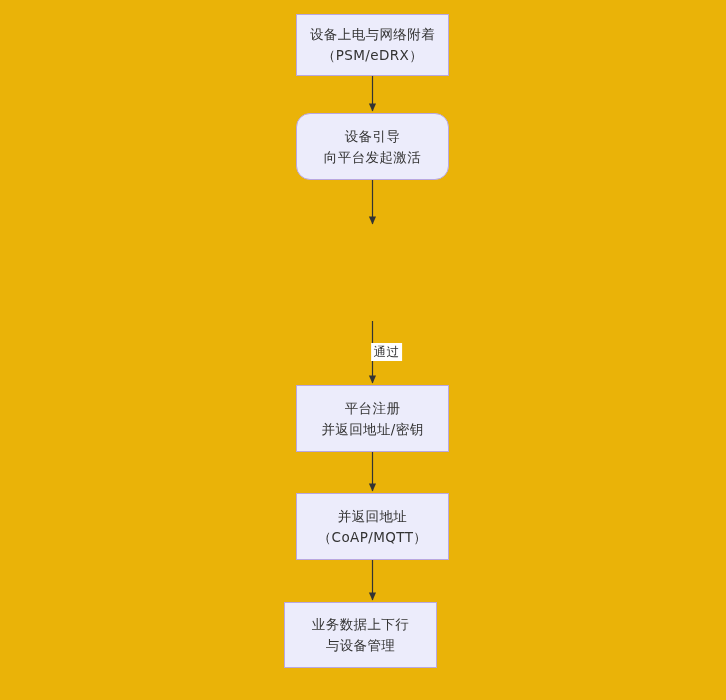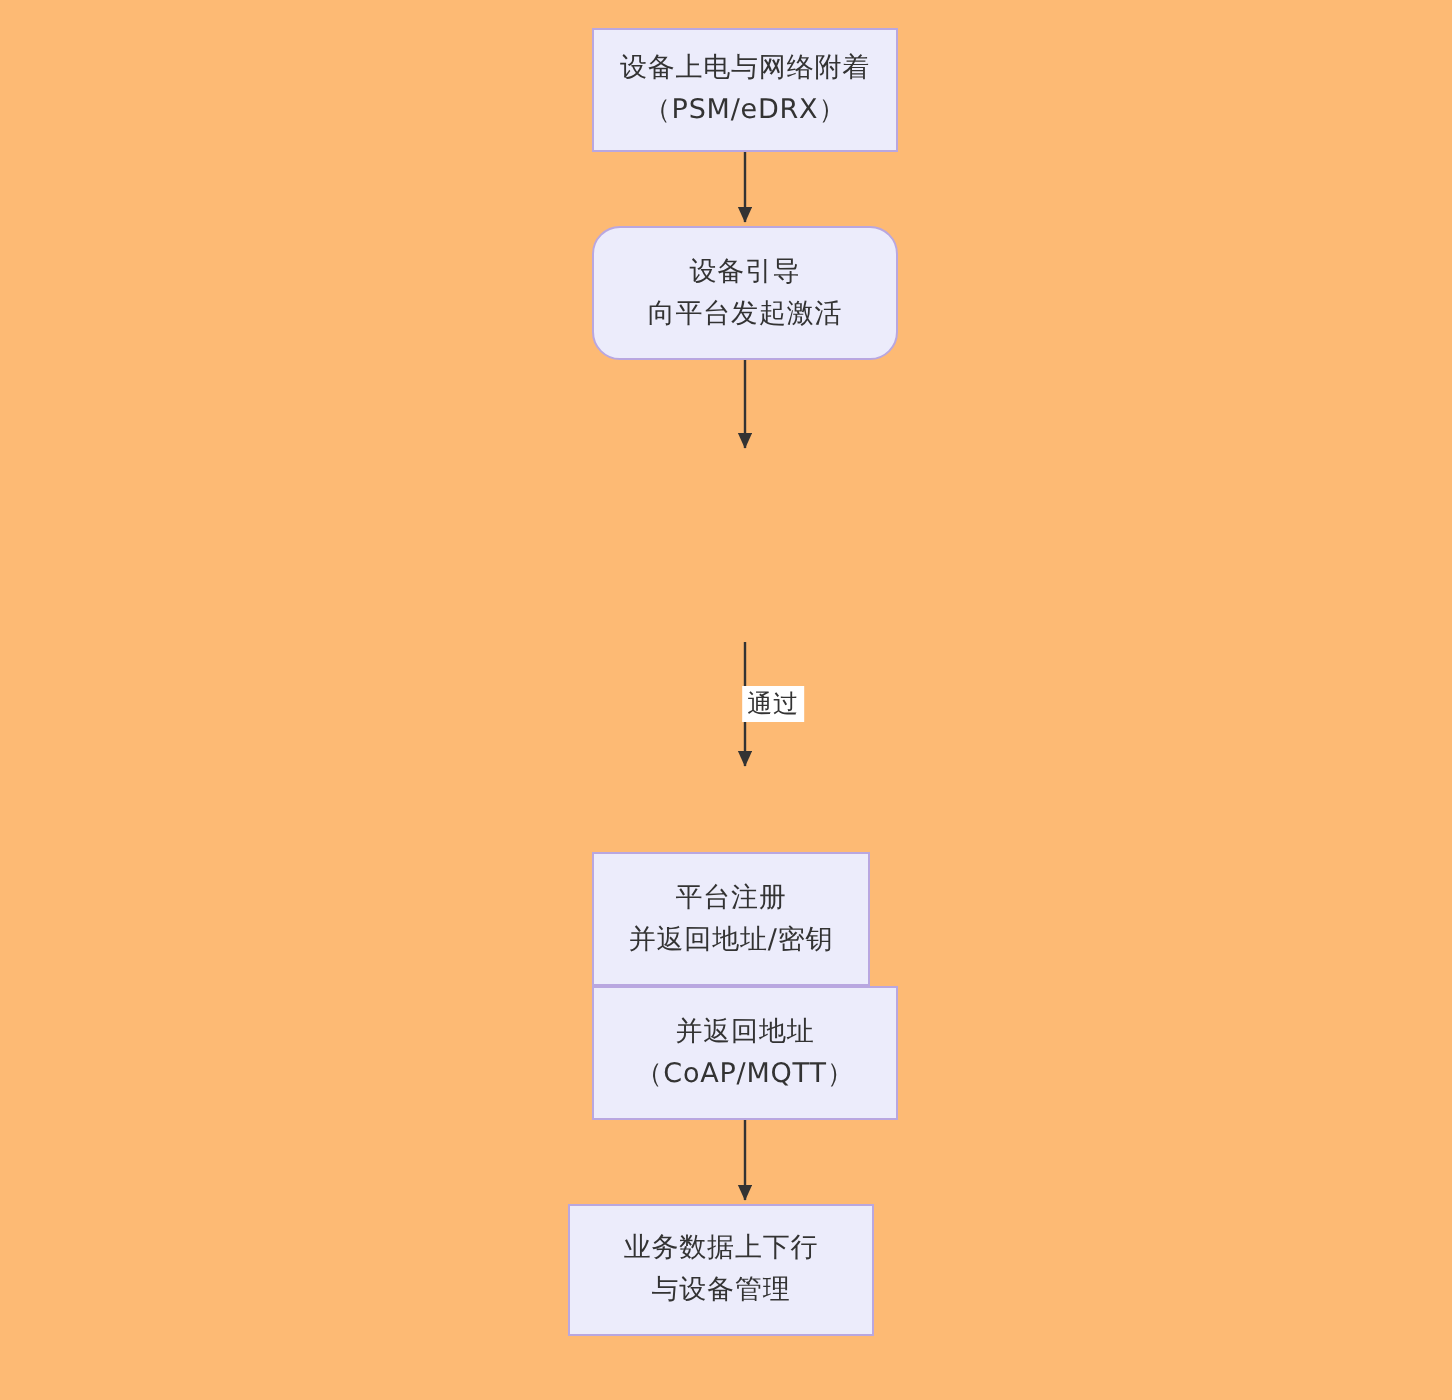--- a/index.html
+++ b/index.html
@@ -7,21 +7,21 @@
     padding: 0;
     background: #ffffff;
   }
   body {
     font-family: "DejaVu Sans", "Liberation Sans", sans-serif;
   }
   #canvas {
     position: relative;
     width: 726px;
     height: 700px;
-    background: #fdba74;
+    background: #eab308;
     overflow: hidden;
   }
   .flow-svg {
     position: absolute;
     left: 0;
     top: 0;
     width: 726px;
     height: 700px;
   }
   .node {
@@ -119,21 +119,21 @@
   </div>
 
   <div class="node" style="left:296px; top:113px; width:153px; height:67px;border-radius:14px;">
     <span>设备引导</span>
     <span class="line2">向平台发起激活</span>
   </div>
 
 
   <div class="edge-label" style="left:372.5px; top:343px;">通过</div>
 
-  <div class="node" style="left:296px; top:385px; width:139px; height:67px;margin-top:41px;">
+  <div class="node" style="left:296px; top:385px; width:153px; height:67px;">
     <span>平台注册</span>
     <span class="line2">并返回地址/密钥</span>
   </div>
 
   <div class="node" style="left:296px; top:493px; width:153px; height:67px;">
     <span>并返回地址</span>
     <span class="line2">（CoAP/MQTT）</span>
   </div>
 
   <div class="node" style="left:284px; top:602px; width:153px; height:66px;">

